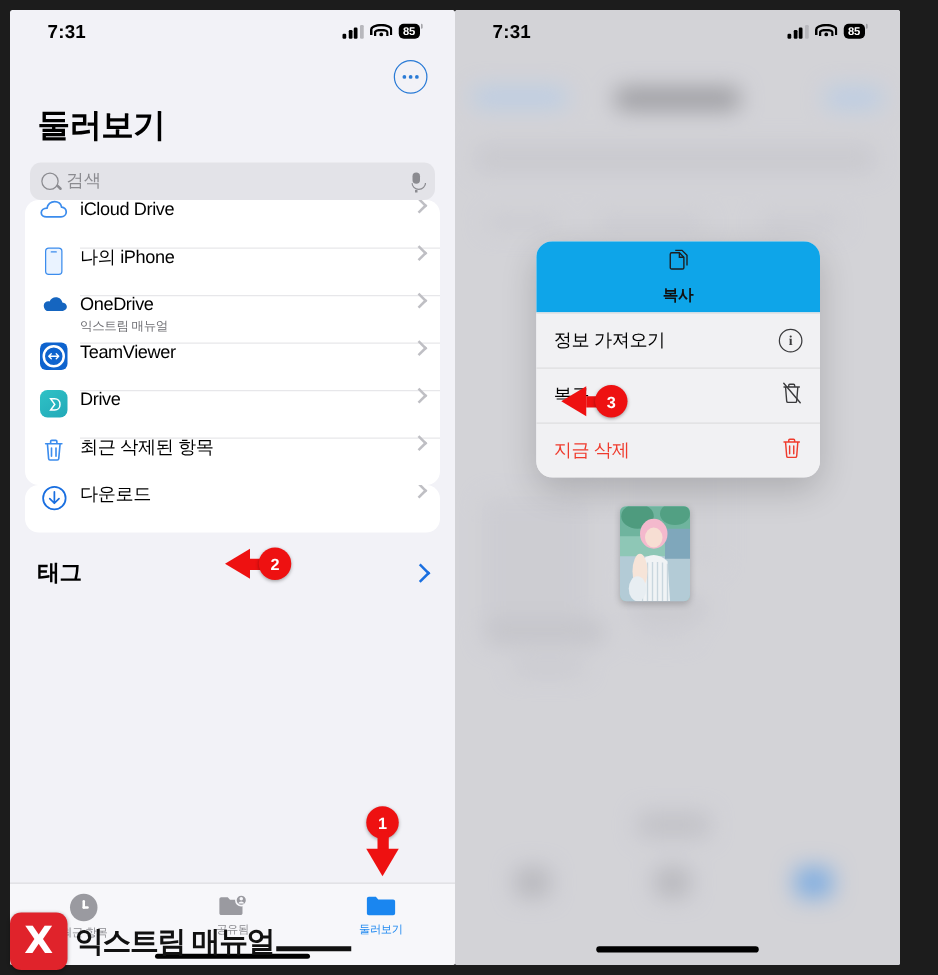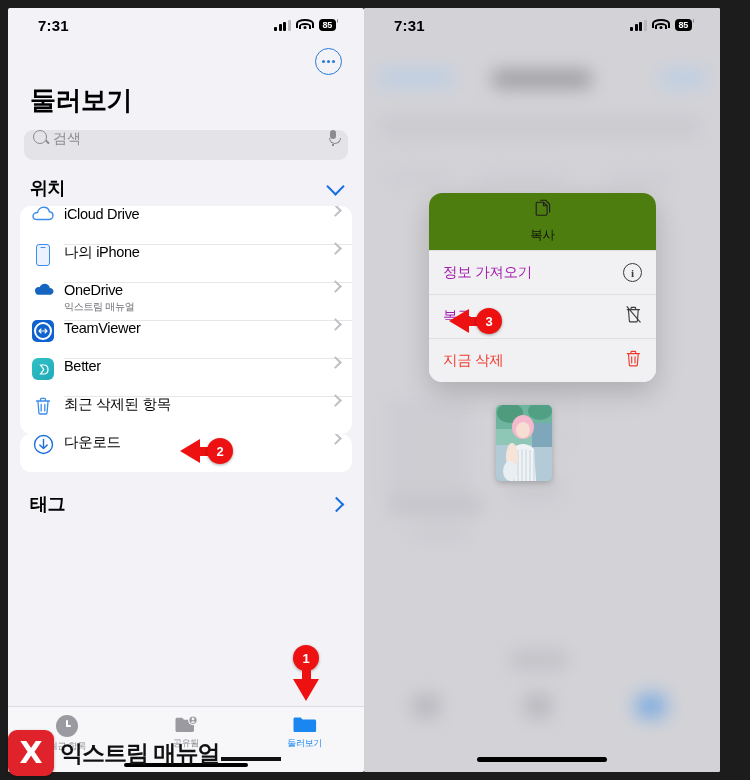--- a/index.html
+++ b/index.html
@@ -52,21 +52,21 @@
     border:1.6px solid #2a7bd6;
     display:flex;align-items:center;justify-content:center;gap:2px;
     background:#f2f2f7;
   }
   .more-btn i{width:3px;height:3px;border-radius:50%;background:#2a7bd6;display:block;}
 
   .page-title{font-size:26px;font-weight:bold;color:#000;margin:8px 0 0 22px;letter-spacing:-.5px;}
 
   .search{
     margin:12px 16px 0 16px;height:30px;background:#e3e3e8;border-radius:9px;
-    display:flex;padding:0 9px;box-sizing:border-box;gap:6px;
+    display:flex;align-items:center;padding:0 9px;box-sizing:border-box;gap:6px;
   }
   .search .txt{color:#8b8b90;font-size:14px;flex:1;}
   .mag{width:12px;height:12px;border:1.6px solid #8b8b90;border-radius:50%;position:relative;flex:0 0 auto;}
   .mag:after{content:"";position:absolute;width:5px;height:1.6px;background:#8b8b90;
     transform:rotate(45deg);right:-4px;bottom:0px;border-radius:1px;}
   .mic{width:8px;height:14px;position:relative;flex:0 0 auto;margin-right:2px;}
   .mic .cap{width:6px;height:9px;border-radius:3px;background:#8b8b90;margin:0 auto;}
   .mic .arc{width:10px;height:5px;border:1.4px solid #8b8b90;border-top:none;border-radius:0 0 6px 6px;margin:0 auto;margin-top:-1px;}
   .mic .stem{width:1.4px;height:2px;background:#8b8b90;margin:0 auto;}
 
@@ -118,24 +118,24 @@
   .blurlayer{position:absolute;inset:0;filter:blur(9px);}
   .bl{position:absolute;border-radius:6px;}
   .dim{position:absolute;inset:0;background:rgba(210,210,215,.45);}
 
   .ctxmenu{
     position:absolute;left:65px;top:185px;width:227px;
     background:#f1f1f3;border-radius:13px;overflow:hidden;
     box-shadow:0 10px 28px rgba(0,0,0,.18);
     z-index:6;
   }
-  .ctx-copy{height:57px;display:flex;flex-direction:column;align-items:center;justify-content:center;gap:5px;background:#4d7c0f;}
+  .ctx-copy{height:57px;display:flex;flex-direction:column;align-items:center;justify-content:center;gap:5px;background:#0ea5e9;font-weight:bold;}
   .ctx-copy .cl{font-size:12.5px;color:#111;letter-spacing:-.3px;}
   .ctx-row{height:43px;display:flex;align-items:center;justify-content:space-between;padding:0 14px;background:#f1f1f3;border-top:1px solid #dededf;position:relative;}
-  .ctx-row .cl{font-size:14.5px;color:#a21caf;letter-spacing:-.3px;}
+  .ctx-row .cl{font-size:14.5px;color:#000000;letter-spacing:-.3px;}
   .ctx-row.danger .cl{color:#ef3b2d;}
   .info-ic{width:17px;height:17px;border-radius:50%;border:1.4px solid #3a3a3c;display:flex;align-items:center;justify-content:center;font-size:11px;font-weight:bold;color:#3a3a3c;font-family:"Liberation Serif",serif;}
 
   .thumb{
     position:absolute;left:132px;top:397px;width:56px;height:76px;border-radius:5px;z-index:6;
     box-shadow:0 2px 6px rgba(0,0,0,.22);overflow:hidden;
     background:linear-gradient(180deg,#7fc3b5 0%,#8fd0bd 22%,#cfe4da 48%,#b9cfd8 78%,#9fb8c6 100%);
   }
 
   
@@ -204,24 +204,20 @@
       <div class="search">
         <div class="mag"></div>
         <div class="txt">검색</div>
         <div class="mic">
           <div class="cap"></div>
             <div class="arc"></div>
             <div class="stem"></div>
         </div>
       </div>
 
-      <div class="sec-head">
-        <div class="t">위치</div>
-        <div class="chev-d"></div>
-      </div>
       <div class="card">
 
         <div class="row">
           <div class="ico">
             <svg width="24" height="15" viewBox="0 0 24 15">
                 <path d="M6.2 13.5h11.6c2.3 0 4.2-1.7 4.2-3.9 0-2-1.6-3.7-3.7-3.9C17.9 3 15.5 1.2 12.7 1.2 9.6 1.2 7 3.5 6.6 6.5 4.1 6.6 2 8.2 2 10.2c0 1.9 1.8 3.3 4.2 3.3z" fill="none" stroke="#3b8ced" stroke-width="1.4"></path>
               </svg>
           </div>
           <div class="lbl">
               <div class="n">iCloud Drive</div>
@@ -270,21 +266,21 @@
 
         <div class="row">
           <div class="ico">
             <div class="ic-dr">
               <svg width="13" height="13" viewBox="0 0 13 13">
                   <path d="M3.5 2h3.2c2.6 0 4.3 1.9 4.3 4.5S9.3 11 6.7 11H3.5l3.3-4.5z" fill="none" stroke="#fff" stroke-width="1.2"></path>
                 </svg>
             </div>
           </div>
           <div class="lbl">
-              <div class="n">Better</div>
+              <div class="n">Drive</div>
             </div>
           <div class="arw"></div>
         </div>
 
         <div class="row">
           <div class="ico">
             <svg width="18" height="20" viewBox="0 0 18 20">
                 <path d="M2.5 5h13M6.5 5V3.2c0-.5.4-.9.9-.9h3.2c.5 0 .9.4.9.9V5M4 5.8l.9 11.1c.05.6.5 1.1 1.1 1.1h5.9c.6 0 1.05-.5 1.1-1.1L14 5.8M7.2 8.4v6.5M10.8 8.4v6.5" fill="none" stroke="#3b8ced" stroke-width="1.3" stroke-linecap="round"></path>
               </svg>
           </div>

